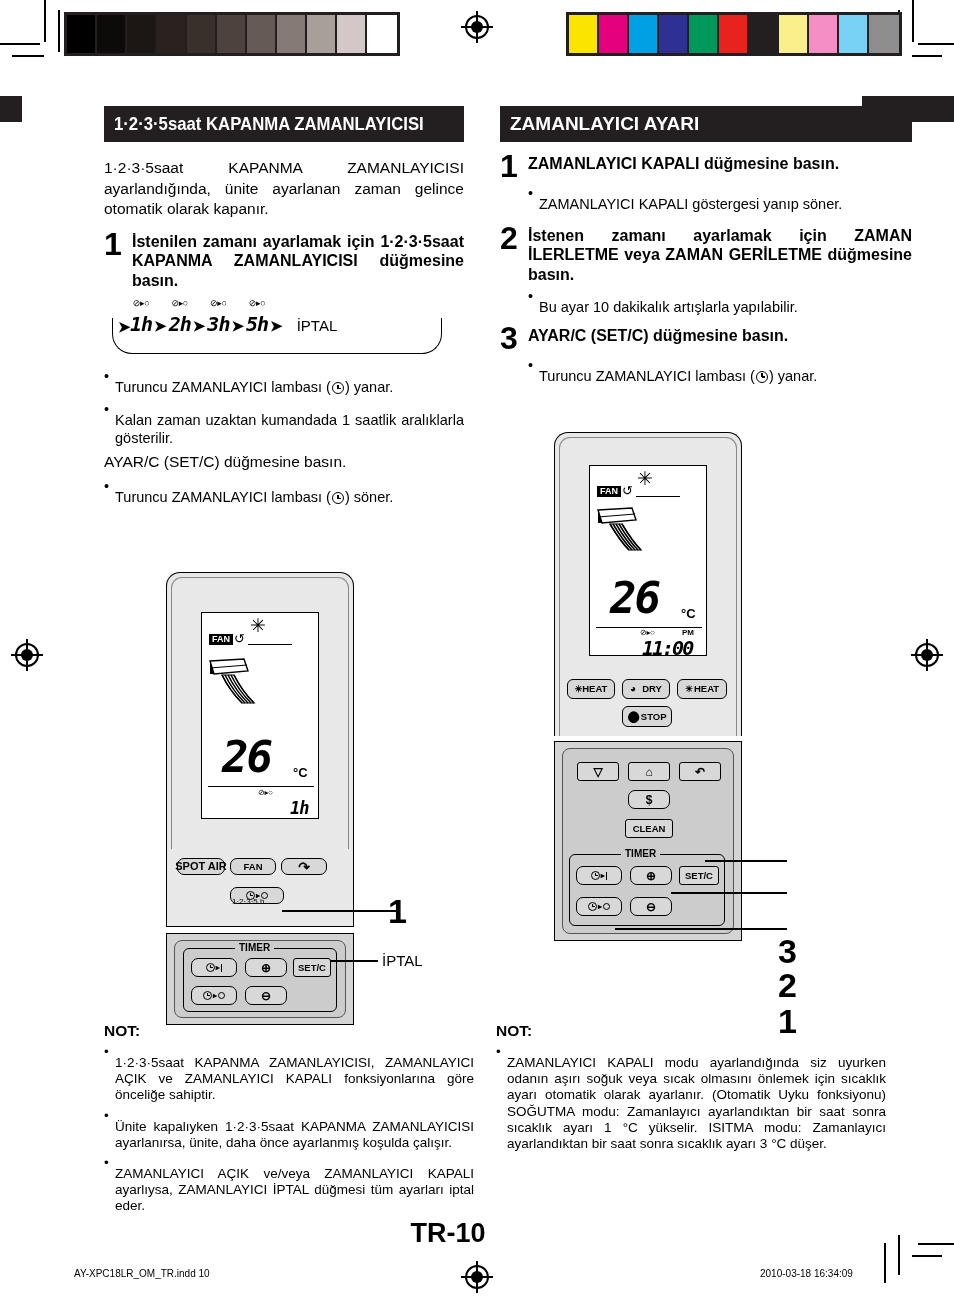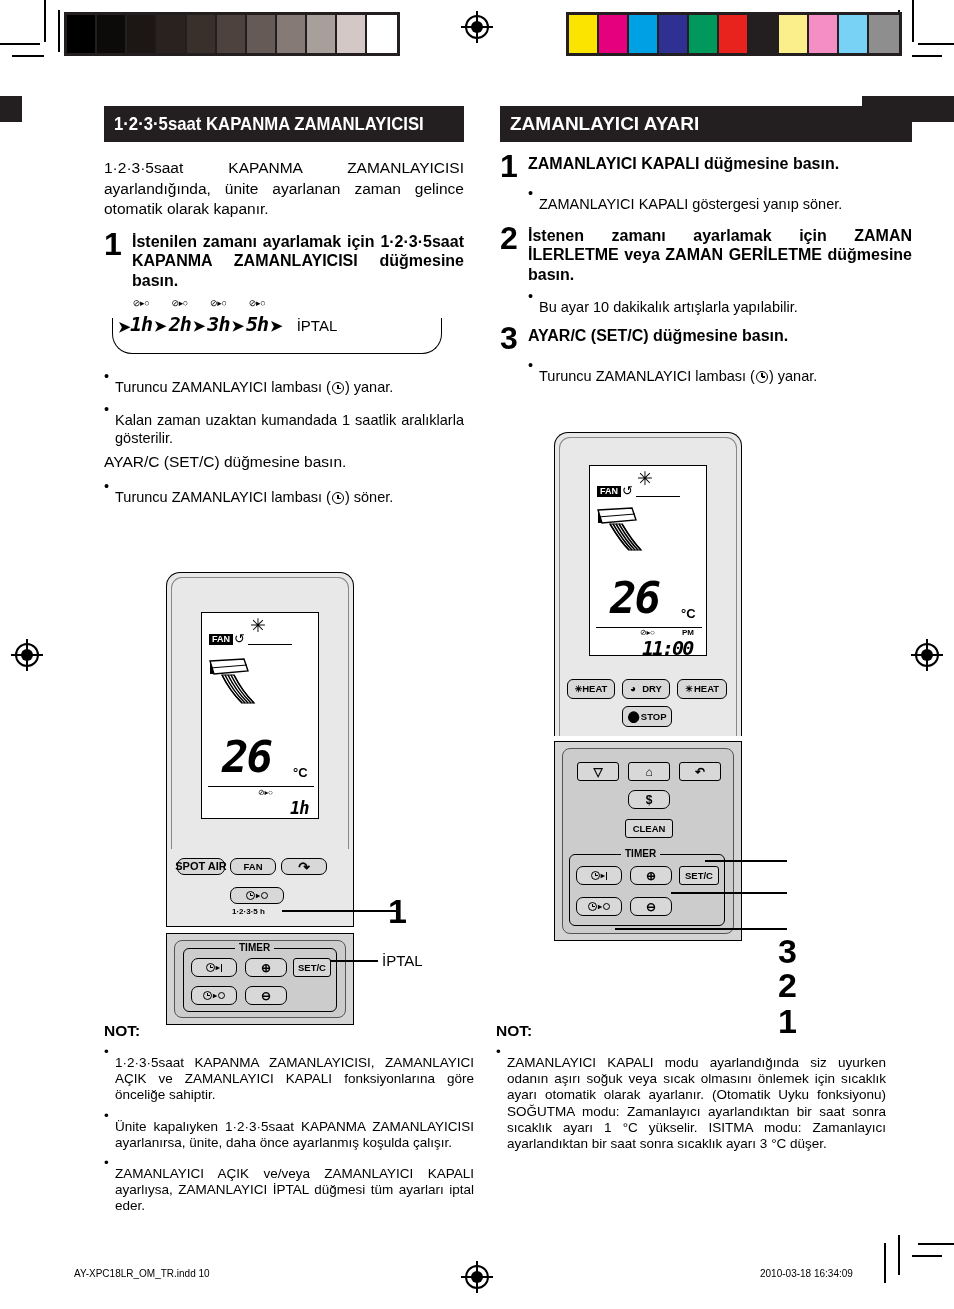--- a/index.html
+++ b/index.html
@@ -388,21 +388,21 @@
       <div class="key" style="left:10px; top:9px; width:48px; height:17px; font-size:11px;">SPOT AIR</div>
       <div class="key" style="left:63px; top:9px; width:46px; height:17px;">FAN</div>
       <div class="key" style="left:114px; top:9px; width:46px; height:17px; font-size:14px;">↷</div>
       <div class="key" style="left:63px; top:38px; width:54px; height:17px;">
         <span class="cg">
             <span class="c1"></span>
             <span class="ar">▸</span>
             <span class="o1"></span>
           </span>
       </div>
-      <div style="position:absolute; left:65px; top:58px; font-size:8px; font-weight:bold;">1·2·3·5 h</div>
+      <div style="position:absolute; left:65px; top:48px; font-size:8px; font-weight:normal;">1·2·3·5 h</div>
     </div>
 
     <div class="btnpanel2" style="width:188px; height:92px; margin-top:6px;">
       <div class="pad" style="left:7px; top:6px; width:172px; height:78px;"></div>
       <div class="timer-frame" style="left:16px; top:14px; width:154px; height:64px;"></div>
       <div class="timer-label lt" style="left:68px; top:8px;">TIMER</div>
 
       <div class="key" style="left:24px; top:24px; width:46px; height:19px;">
         <span class="cg">
             <span class="c1"></span>
@@ -569,16 +569,17 @@
   </div>
 
   <div class="note" style="left:496px; top:1022px; width:390px;">
     <div class="note-title">NOT:</div>
     <div class="bullet">
       <span class="b">•</span>
       <span class="bt">ZAMANLAYICI KAPALI modu ayarlandığında siz uyurken odanın aşırı soğuk veya sıcak olmasını önlemek için sıcaklık ayarı otomatik olarak ayarlanır. (Otomatik Uyku fonksiyonu) SOĞUTMA modu: Zamanlayıcı ayarlandıktan bir saat sonra sıcaklık ayarı 1 °C yükselir. ISITMA modu: Zamanlayıcı ayarlandıktan bir saat sonra sıcaklık ayarı 3 °C düşer.</span>
     </div>
   </div>
 
+  <div class="pageno" style="top:1218px;">TR-10</div>
   <div class="footer-left" style="left:74px; top:1268px;">AY-XPC18LR_OM_TR.indd   10</div>
   <div class="footer-right" style="left:760px; top:1268px;">2010-03-18   16:34:09</div>
 
 </div>
 
 </body></html>

